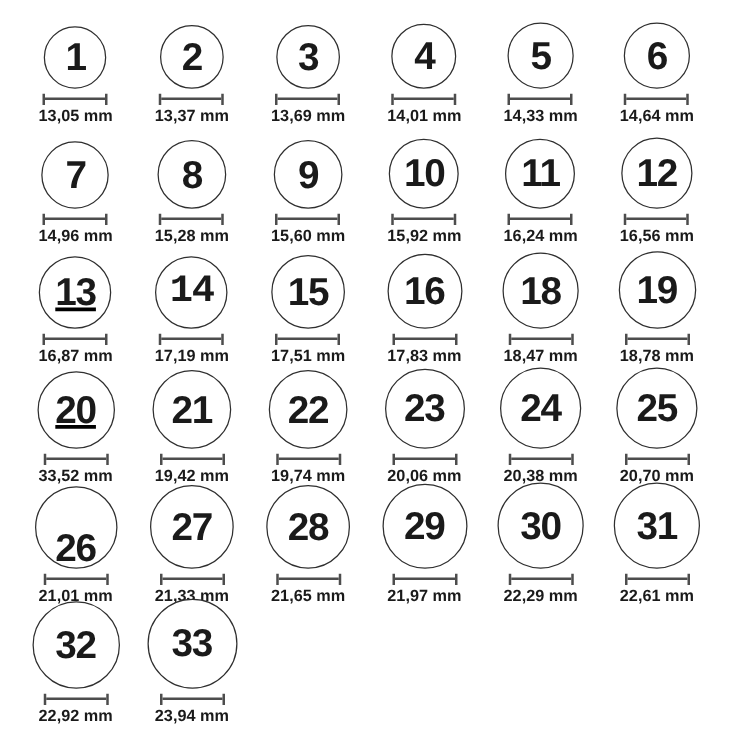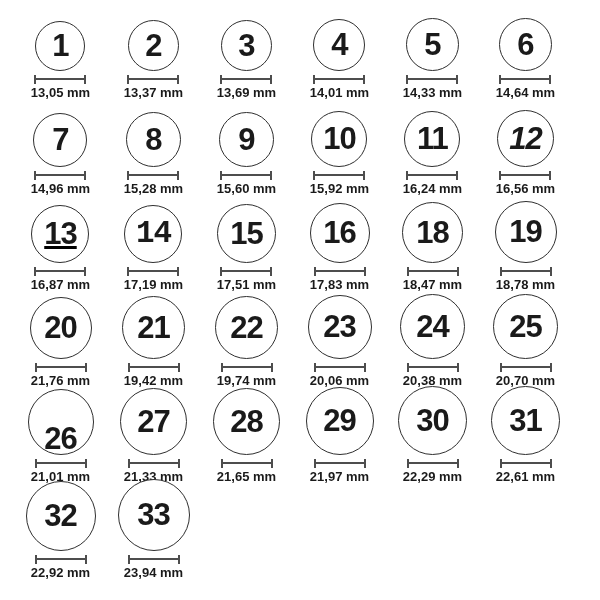--- a/index.html
+++ b/index.html
@@ -157,21 +157,21 @@
     <div class="circle" style="width: 56px; height: 56px;">
       <span class="num">11</span>
     </div>
     <div class="measure">
       <div class="measure-line"></div>
     </div>
     <div class="label">16,24 mm</div>
   </div>
 
   <div class="cell">
-    <div class="circle" style="width: 57px; height: 57px; font-style: italic;">
+    <div class="circle" style="width: 57px; height: 57px;">
       <span class="num">12</span>
     </div>
     <div class="measure">
       <div class="measure-line"></div>
     </div>
     <div class="label">16,56 mm</div>
   </div>
 
   <div class="cell">
     <div class="circle" style="width: 58px; height: 58px; text-decoration: underline;">
@@ -228,27 +228,27 @@
     <div class="circle" style="width: 62px; height: 62px;">
       <span class="num">19</span>
     </div>
     <div class="measure">
       <div class="measure-line"></div>
     </div>
     <div class="label">18,78 mm</div>
   </div>
 
   <div class="cell">
-    <div class="circle" style="width: 62px; height: 62px;">
+    <div class="circle" style="width: 62px; height: 62px; text-decoration: underline;">
       <span class="num">20</span>
     </div>
     <div class="measure">
       <div class="measure-line"></div>
     </div>
-    <div class="label">21,76 mm</div>
+    <div class="label">33,52 mm</div>
   </div>
 
   <div class="cell">
     <div class="circle" style="width: 63px; height: 63px;">
       <span class="num">21</span>
     </div>
     <div class="measure">
       <div class="measure-line"></div>
     </div>
     <div class="label">19,42 mm</div>

